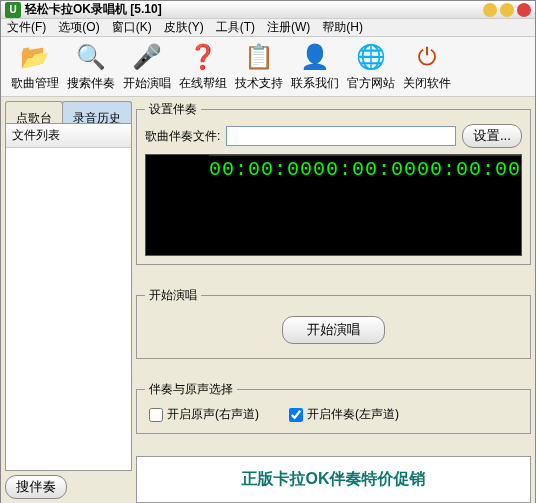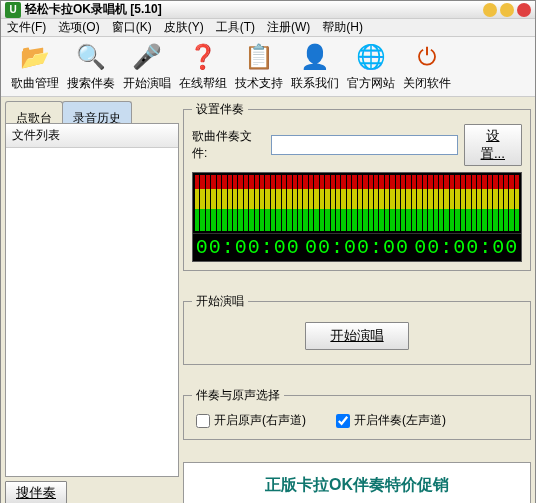--- a/index.html
+++ b/index.html
@@ -24,23 +24,23 @@
 .tabs { display: flex; height: 22px; }
 .tab { padding: 8px 10px; border: 1px solid #999; background: #ece9d8; border-bottom: none; margin-right: -1px; cursor: pointer; border-radius: 3px 3px 0 0; }
 .tab.active { background: #c8dcf0; }
 .file-list-box { border: 1px solid #999; background: #fff; flex: 1; display: flex; flex-direction: column; }
 .file-list-header { background: linear-gradient(#fff, #e8e8e8); border-bottom: 1px solid #ccc; padding: 3px 6px; }
 .file-list { flex: 1; background: #fff; }
 .left-footer { display: flex; justify-content: flex-start; padding: 4px 0; }
 .right-panel { flex: 1; display: flex; flex-direction: column; gap: 22px; }
 .row { display: flex; align-items: center; gap: 6px; }
 .text-input { flex: 1; border: 1px solid #7a9ac0; background:#fff; height: 20px; padding: 0 4px; }
-.btn { border: 1px solid #888; background: linear-gradient(#fff,#e0e0e0); padding: 2px 10px; border-radius: 1px; cursor: pointer; text-decoration: underline; }
+.btn { border: 1px solid #888; background: linear-gradient(#fff,#e0e0e0); padding: 2px 10px; border-radius: 11px; cursor: pointer; }
 .btn-big { padding: 4px 24px; }
-.spectrum { margin-top: 6px; border: 1px solid #555; background: #000; height: 90px; display: flex; flex-direction: column; }
+.spectrum { margin-top: 6px; border: 1px solid #555; background: #000; height: 102px; display: flex; flex-direction: row; }
 .bars { flex: 1; display: flex; gap: 1px; padding: 2px; align-items: flex-end; }
 .bar { flex: 1; background: linear-gradient(to top, #0c0 0%, #0c0 40%, #cc0 40%, #cc0 75%, #c00 75%, #c00 100%); height: 100%; }
 .timer-row { display: flex; background: #000; color: #0f0; font-family: "Courier New", monospace; font-size: 20px; letter-spacing: 1px; justify-content: space-around; padding: 2px 0; border-top: 1px solid #333; }
 .banner { border: 1px solid #999; background: #fff; text-align: center; padding: 12px 0; color: #0f766e; font-weight: bold; font-size: 16px; cursor: pointer; }
 .checkbox { display: flex; align-items: center; gap: 4px; }
 .checkbox input { width: 14px; height: 14px; }
 fieldset { border: 1px solid #999; padding: 6px 8px 8px 8px; }
 legend { padding: 0 4px; }
 </style>
 </head>

